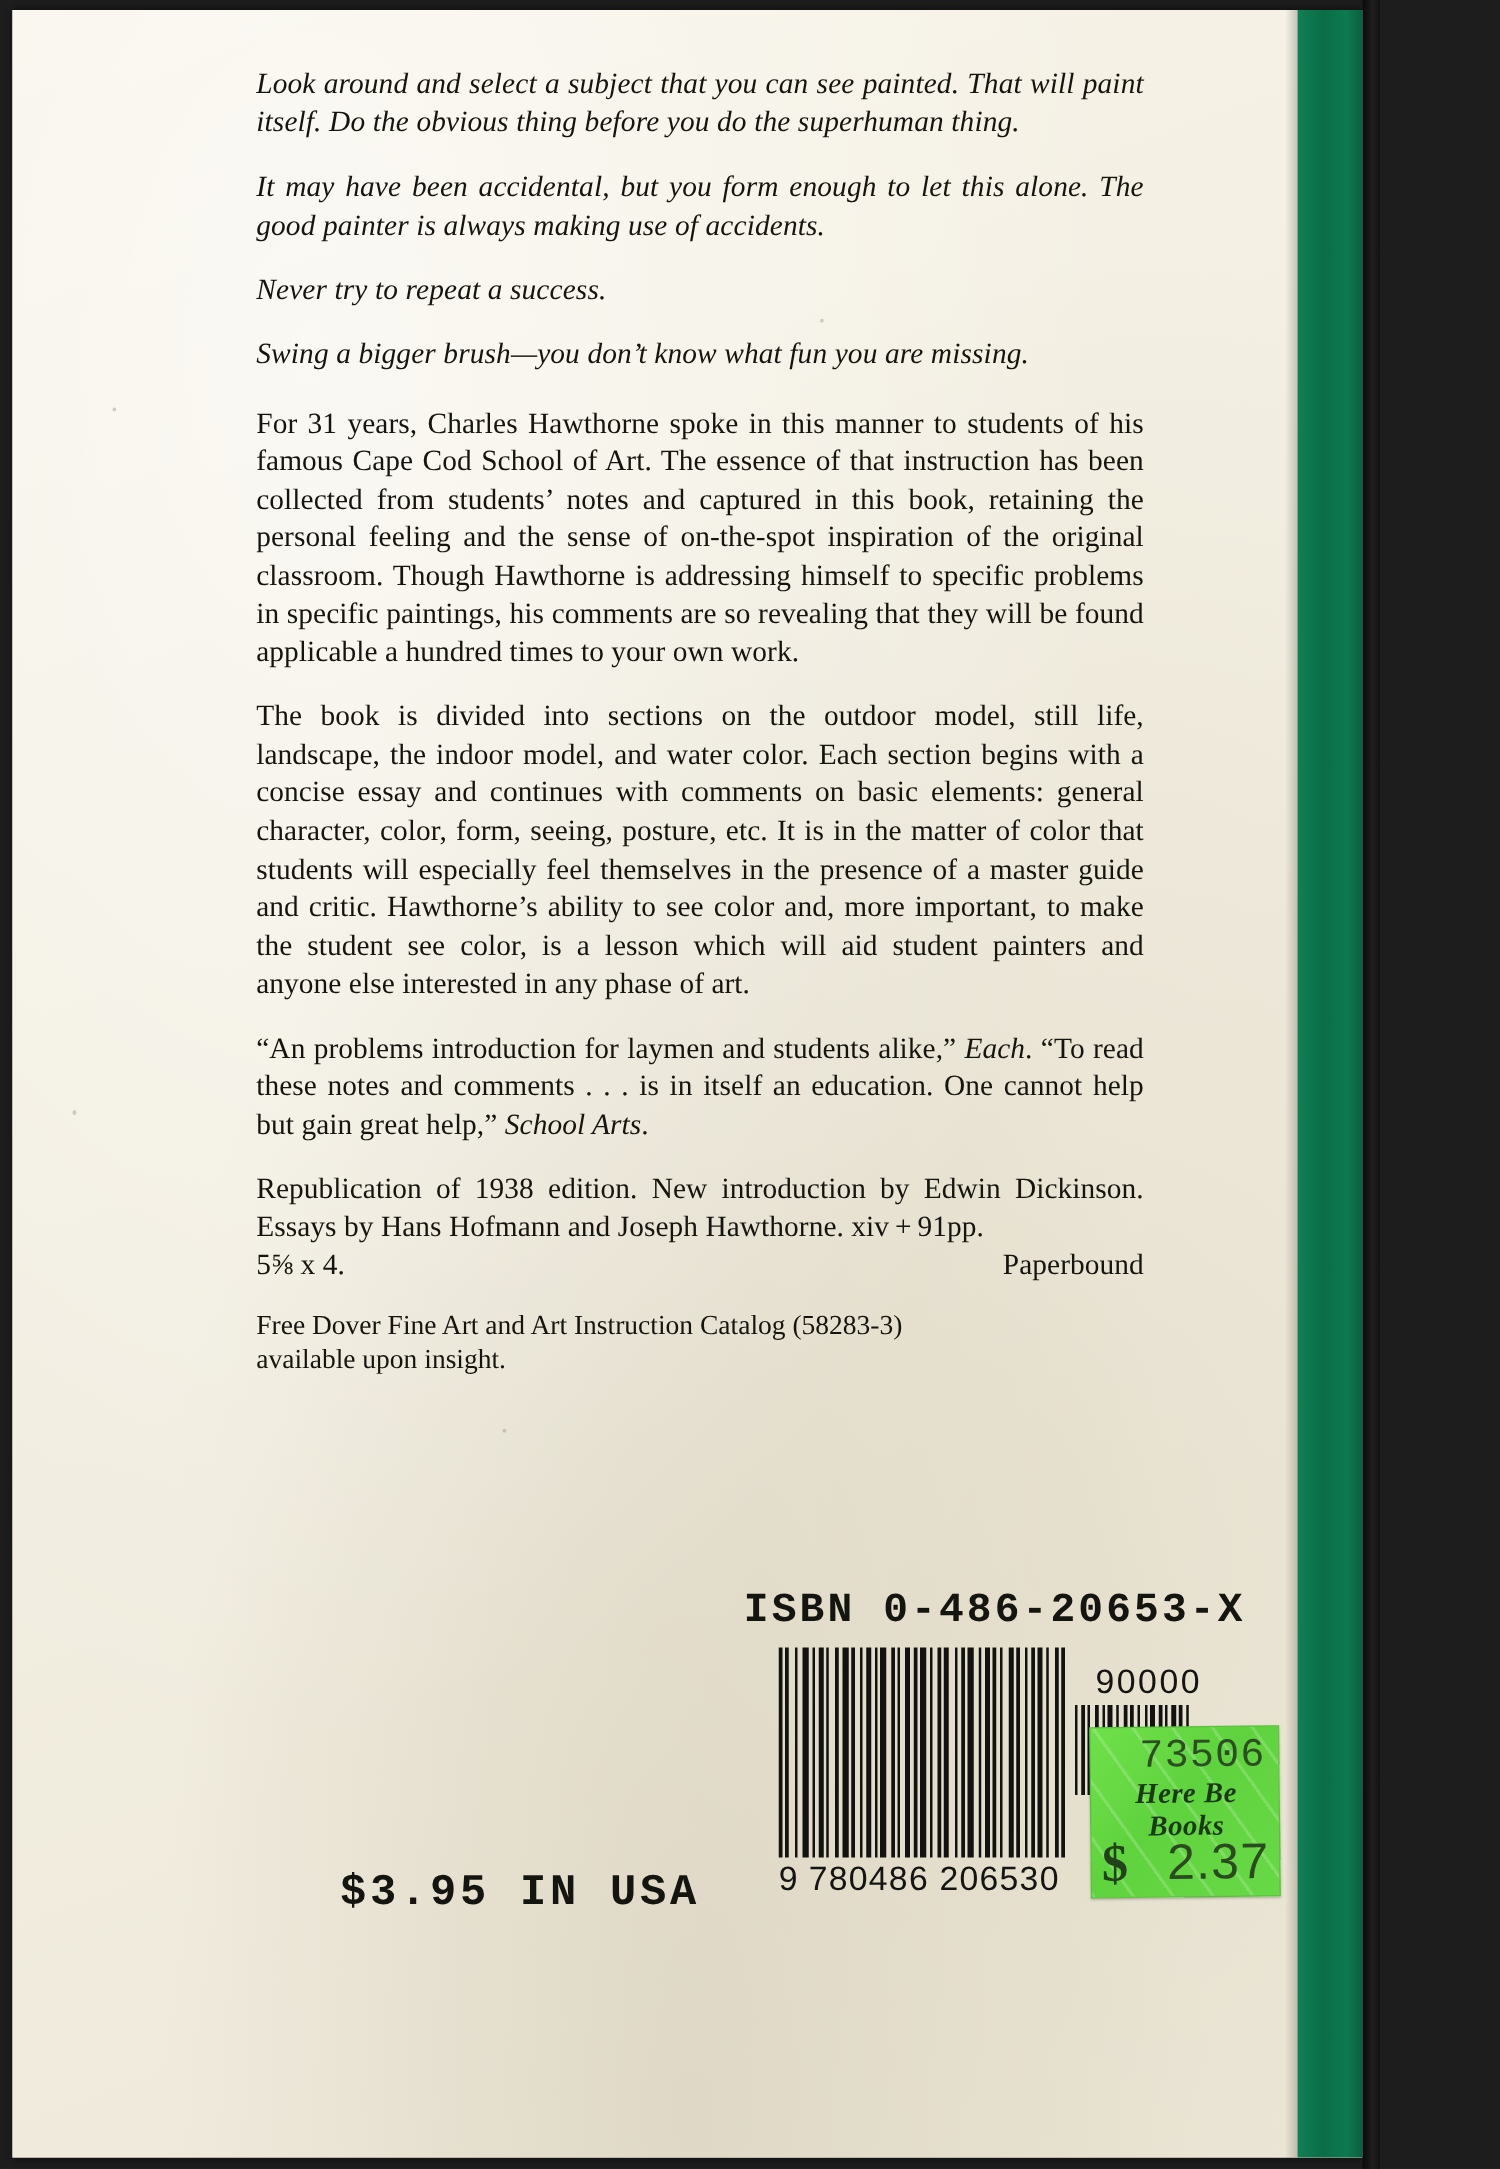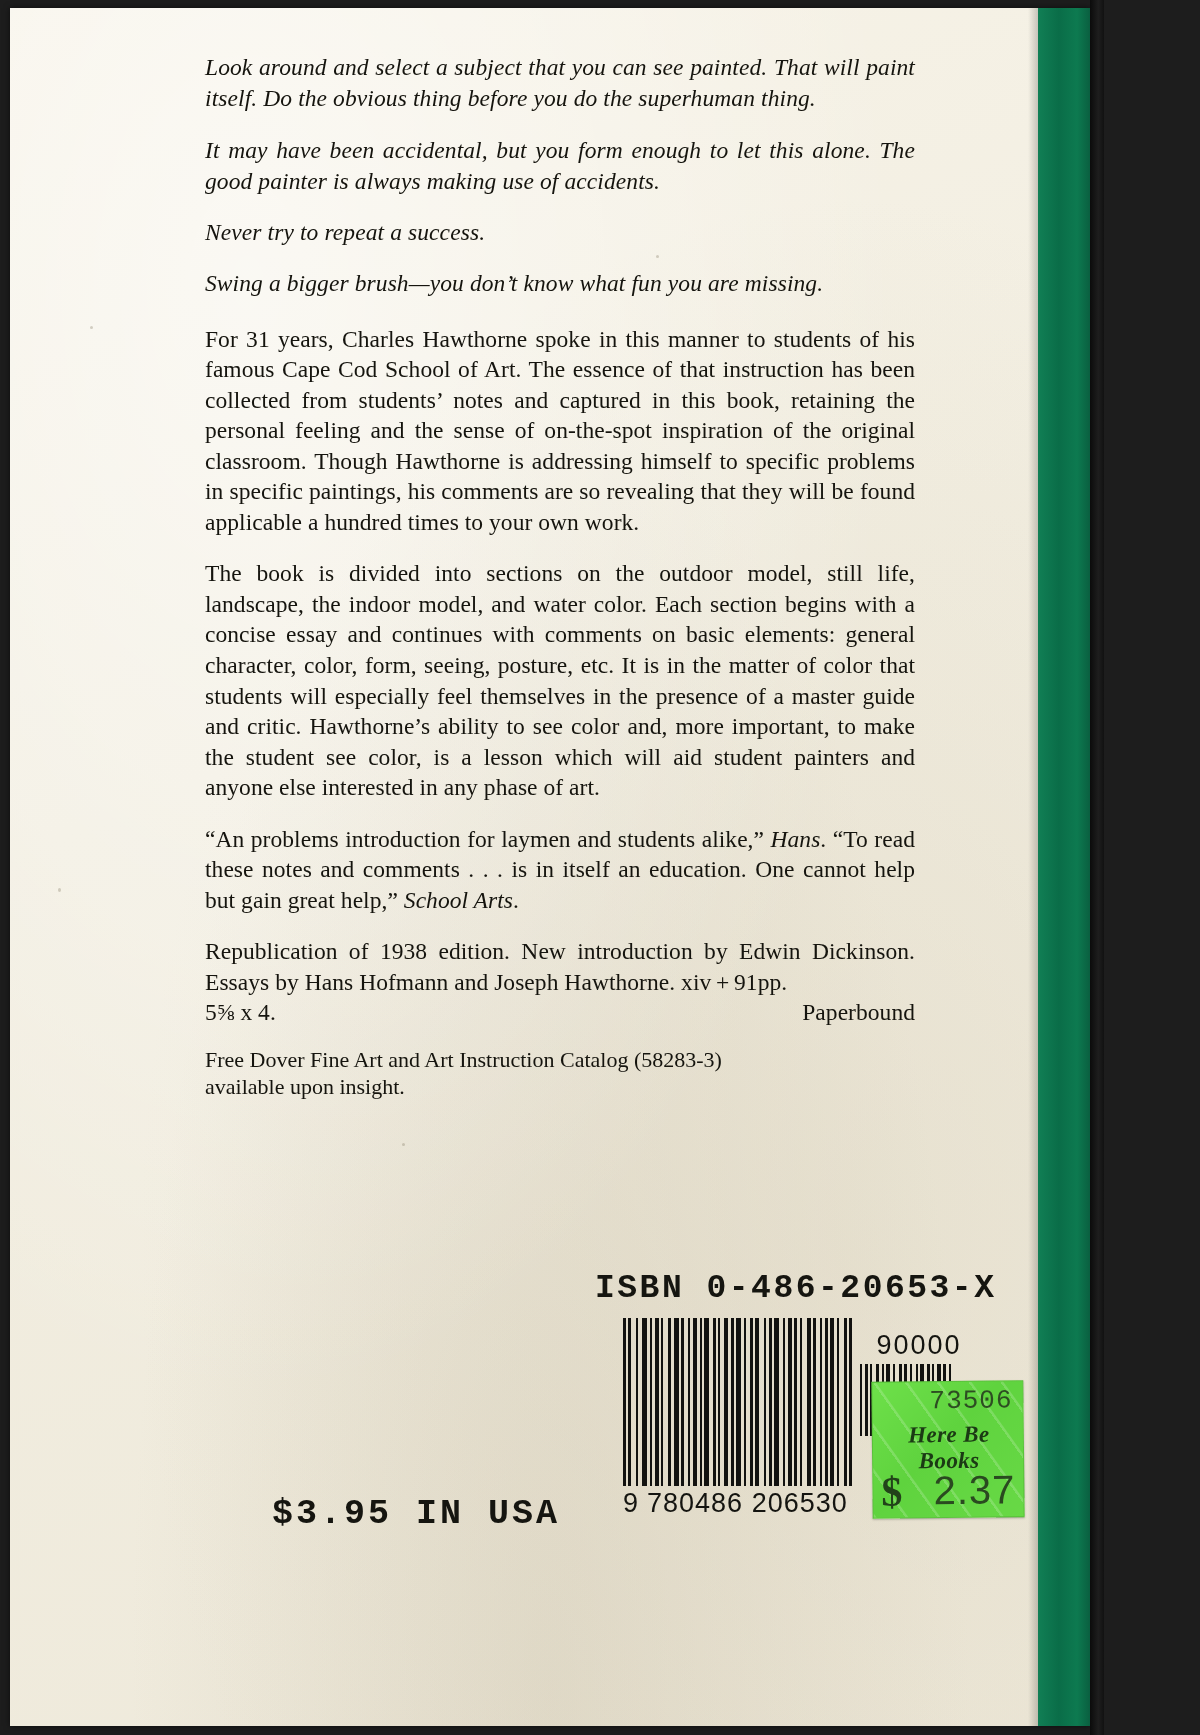--- a/index.html
+++ b/index.html
@@ -260,21 +260,21 @@
   #sticker-sheen {
     position: absolute; inset: 0;
     background:
       repeating-linear-gradient(55deg, rgba(255,255,255,0.18) 0px, rgba(255,255,255,0.18) 2px, rgba(255,255,255,0) 3px, rgba(255,255,255,0) 26px);
     pointer-events: none;
   }
   #sticker-code {
     position: absolute;
     right: 10px; top: 4px;
     font-family: "Liberation Mono", monospace;
-    font-size: 26px;
+    font-size: 32px;
     color: #2d4d22;
     letter-spacing: 1px;
   }
   #sticker-shop {
     position: absolute;
     left: 6px; top: 40px;
     width: 140px;
     text-align: center;
     font-family: "Liberation Serif", serif;
     font-weight: 700;
@@ -341,21 +341,21 @@
       <p class="quote">Look around and select a subject that you can see painted. That will paint itself. Do the obvious thing before you do the superhuman thing.</p>
       <p class="quote">It may have been accidental, but you form enough to let this alone. The good painter is always making use of accidents.</p>
       <p class="quote">Never try to repeat a success.</p>
       <p class="quote">Swing a bigger brush—you don’t know what fun you are missing.</p>
     </div>
 
     <div class="body-copy">
       <p class="para">For 31 years, Charles Hawthorne spoke in this manner to students of his famous Cape Cod School of Art. The essence of that instruction has been collected from students’ notes and captured in this book, retaining the personal feeling and the sense of on-the-spot inspiration of the original classroom. Though Hawthorne is addressing himself to specific problems in specific paintings, his comments are so revealing that they will be found applicable a hundred times to your own work.</p>
       <p class="para">The book is divided into sections on the outdoor model, still life, landscape, the indoor model, and water color. Each section begins with a concise essay and continues with comments on basic elements: general character, color, form, seeing, posture, etc. It is in the matter of color that students will especially feel themselves in the presence of a master guide and critic. Hawthorne’s ability to see color and, more important, to make the student see color, is a lesson which will aid student painters and anyone else interested in any phase of art.</p>
 
-      <p class="para"><span>“An problems introduction for laymen and students alike,” </span><em>Hans</em><span>.</span>
+      <p class="para"><span>“An problems introduction for laymen and students alike,” </span><em>Each</em><span>.</span>
         <span>“To read these notes and comments . . . is in itself an education. One cannot help but gain great help,” </span><em>School Arts</em><span>.</span></p>
 
       <p class="pubinfo">Republication of 1938 edition. New introduction by Edwin Dickinson. Essays by Hans Hofmann and Joseph Hawthorne. xiv + 91pp.</p>
       <div class="pubinfo pub-line-flex">
         <span>5⅝ x 4.</span>
         <span>Paperbound</span>
       </div>
 
       <p class="catalog"><span>Free Dover Fine Art and Art Instruction Catalog (58283-3)</span><br><span>available upon insight.</span></p>
     </div>

